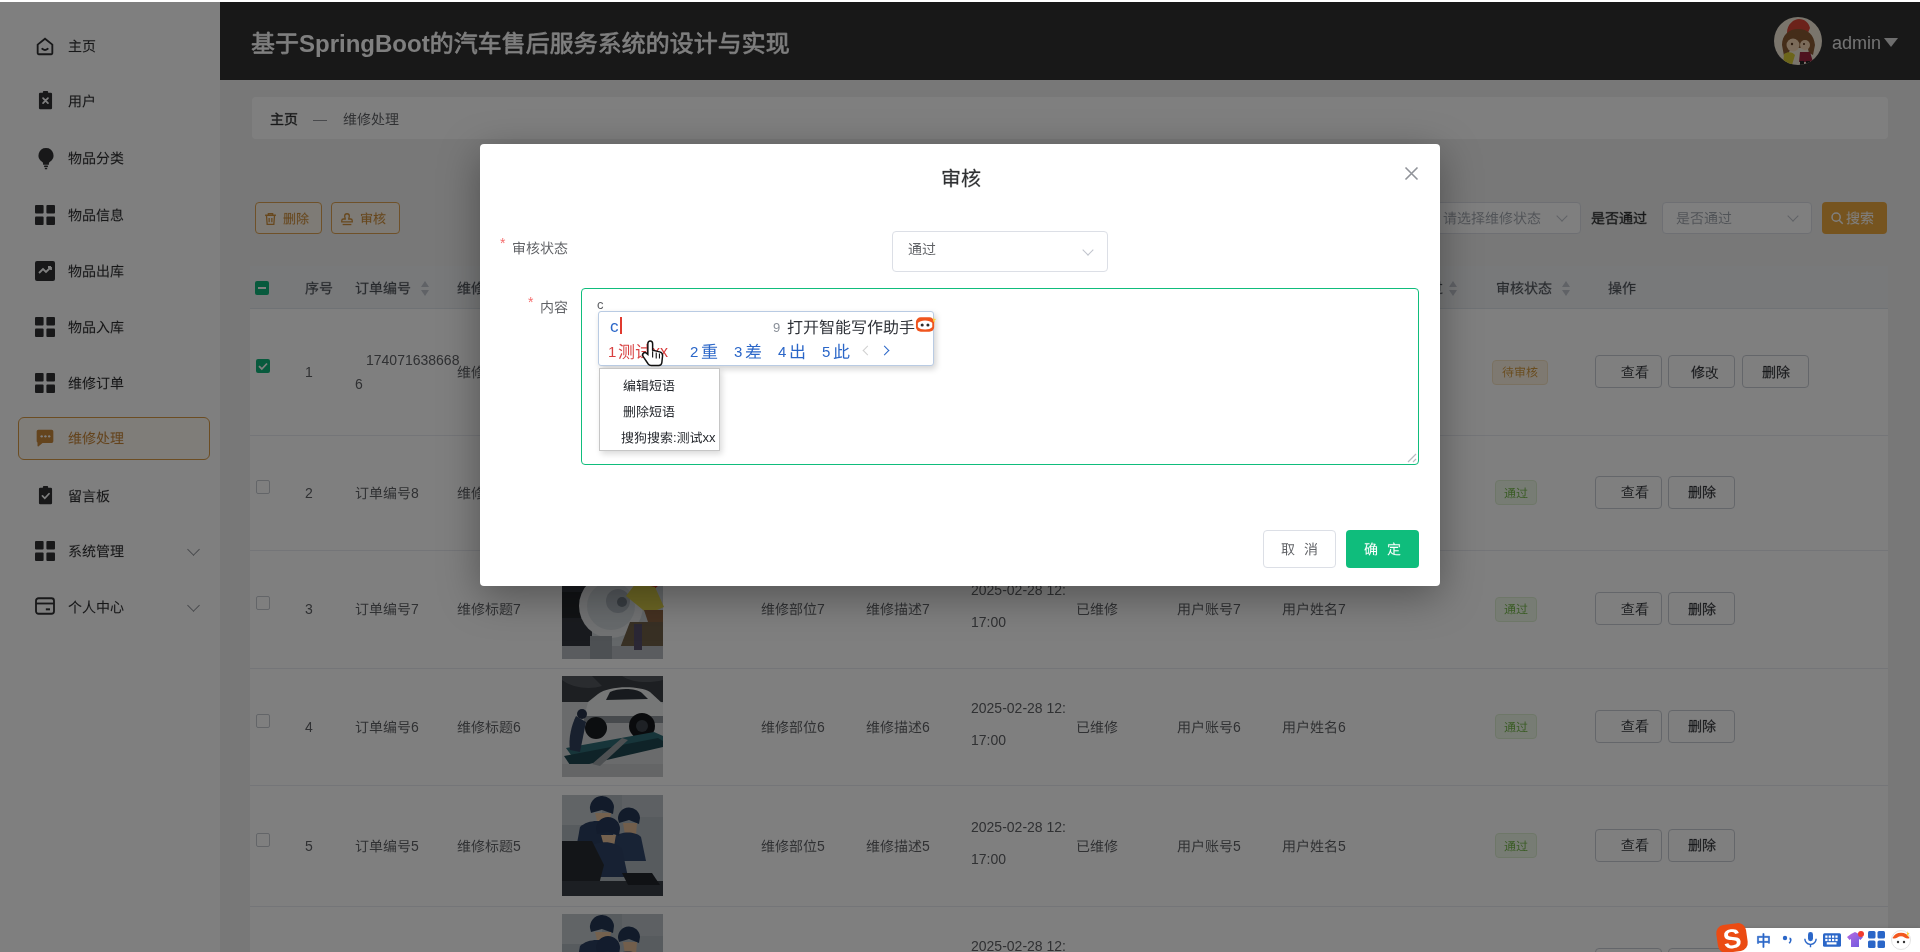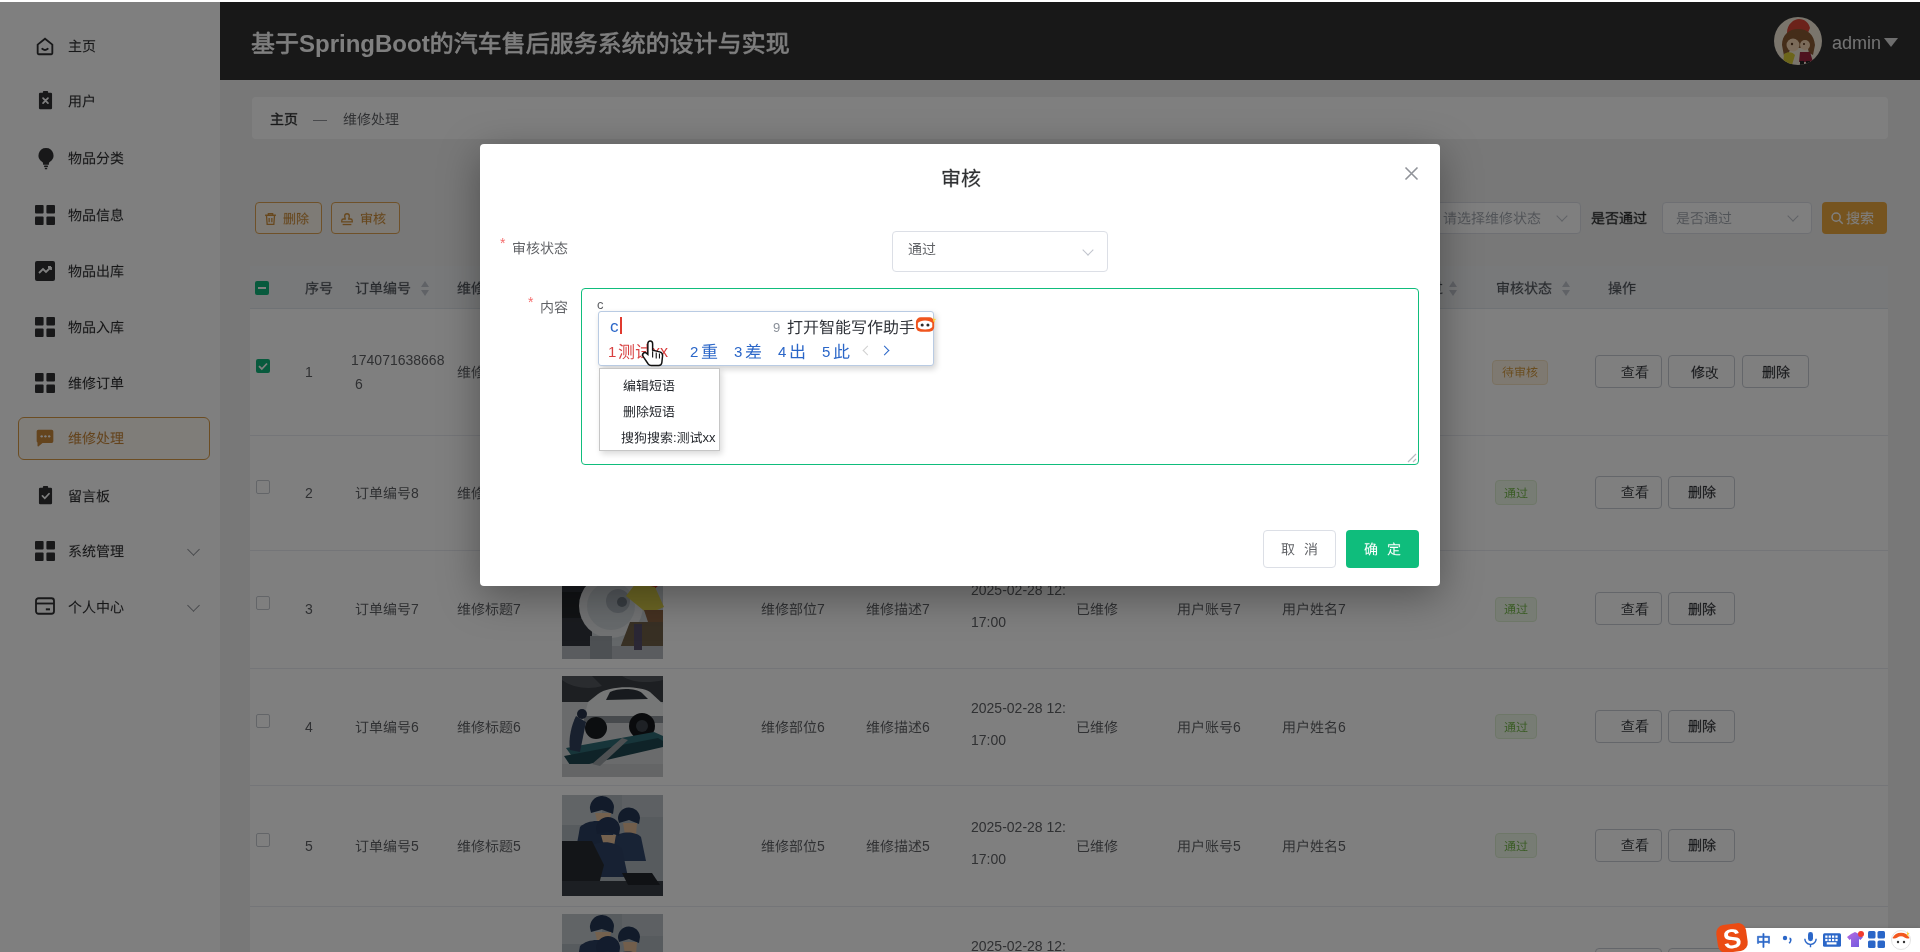--- a/index.html
+++ b/index.html
@@ -500,21 +500,21 @@
     <div class="abs" style="left:250px;top:435px;width:1638px;height:1px;background:#e8ebf0"></div>
     <div class="abs" style="left:250px;top:550px;width:1638px;height:1px;background:#e8ebf0"></div>
     <div class="abs" style="left:250px;top:668px;width:1638px;height:1px;background:#e8ebf0"></div>
     <div class="abs" style="left:250px;top:785px;width:1638px;height:1px;background:#e8ebf0"></div>
     <div class="abs" style="left:250px;top:906px;width:1638px;height:1px;background:#e8ebf0"></div>
     <div class="cb" style="left:256px;top:359.0px;background:#11b57a"></div>
     <svg class="abs" style="left:256px;top:359.0px" width="14" height="14" viewBox="0 0 14 14" fill="none" stroke="#fff" stroke-width="1.8">
       <path d="m3 7.2 2.8 2.8L11 4.5"></path>
     </svg>
     <div class="t" style="left:305px;top:364.0px;font-size:14px;color:#606266;font-weight:400;line-height:16px;">1</div>
-    <div class="t" style="left:351px;top:352.0px;font-size:14px;color:#606266;font-weight:400;line-height:16px;text-align:right;">174071638668</div>
+    <div class="t" style="left:366px;top:352.0px;font-size:14px;color:#606266;font-weight:400;line-height:16px;text-align:right;">174071638668</div>
     <div class="t" style="left:355px;top:376.0px;font-size:14px;color:#606266;font-weight:400;line-height:16px;">6</div>
     <svg class="k" style="left:457px;top:365.0px;width:63.8px;height:14px;" viewBox="0 0 4556 1000" fill="#606266">
       <use href="#u7EF4" x="0"></use>
       <use href="#u4FEE" x="1000"></use>
       <use href="#u6807" x="2000"></use>
       <use href="#u9898" x="3000"></use>
       <text x="4000" y="880" font-family="Liberation Sans" font-size="1000" font-weight="normal" stroke="none">1</text>
     </svg>
     <div class="tag" style="left:1492.0px;top:359.5px;width:56px;height:25px;background:#fdf3e3;border-color:#f5e3c3"></div>
     <svg class="k" style="left:1502.0px;top:366.0px;width:36.0px;height:12px;" viewBox="0 0 3000 1000" fill="#d49a3f">

